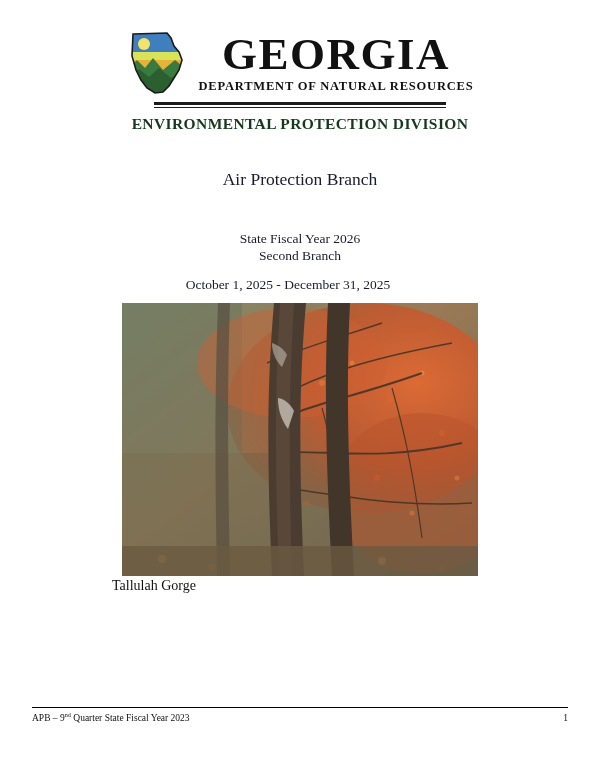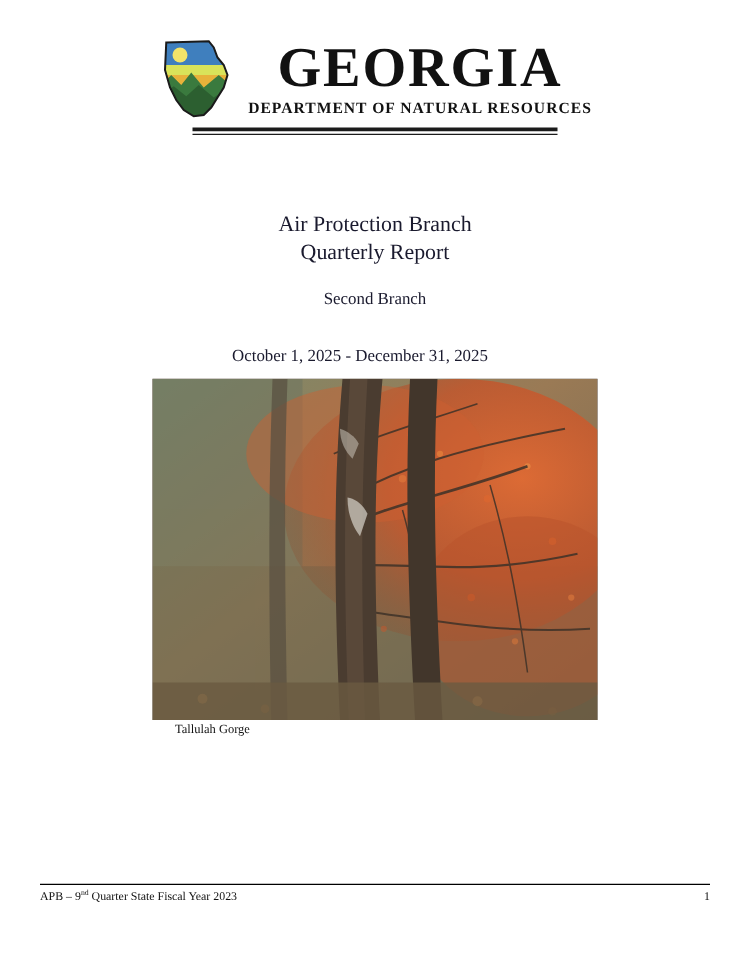--- a/index.html
+++ b/index.html
@@ -126,23 +126,23 @@
     left: 122px;
     top: 303px;
     width: 356px;
     height: 273px;
     overflow: hidden;
     background: #4a3a2c;
   }
   .photo-canvas { position: absolute; inset: 0; }
   .caption {
     position: absolute;
-    left: 140px;
+    left: 112px;
     top: 578px;
-    font-size: 10px;
+    font-size: 14px;
     color: #111;
   }
 
   
   .footer-rule {
     position: absolute;
     left: 32px;
     top: 707px;
     width: 536px;
     height: 1px;
@@ -189,28 +189,29 @@
       </div>
       <div class="logo-text">
         <div class="georgia-word">GEORGIA</div>
         <div class="dnr-word">DEPARTMENT OF NATURAL RESOURCES</div>
       </div>
     </div>
     <div class="rule-wrap">
       <div class="rule-thick"></div>
       <div class="rule-thin"></div>
     </div>
+    <div class="epd-word">ENVIRONMENTAL PROTECTION DIVISION</div>
   </div>
 
   <div class="title-block">
     <div class="title-line">Air Protection Branch</div>
-    <div class="title-line">Quarterly Report</div>
   </div>
 
   <div class="sfy-block">
+    <div class="sfy-line">State Fiscal Year 2026</div>
     <div class="sfy-line">Second Branch</div>
   </div>
 
   <div class="date-block">
     <div class="date-line">October 1, 2025 - December 31, 2025</div>
   </div>
 
   <div class="photo">
     <svg class="photo-canvas" viewBox="0 0 356 273" preserveAspectRatio="none">
       <defs>

